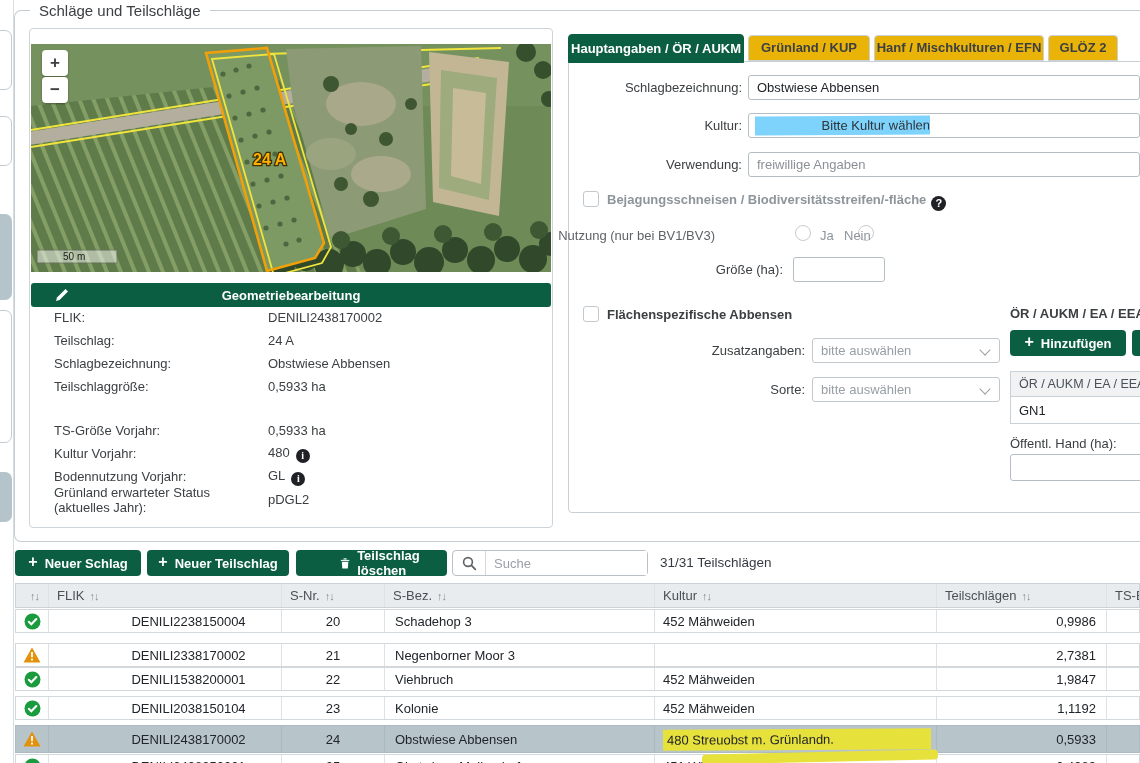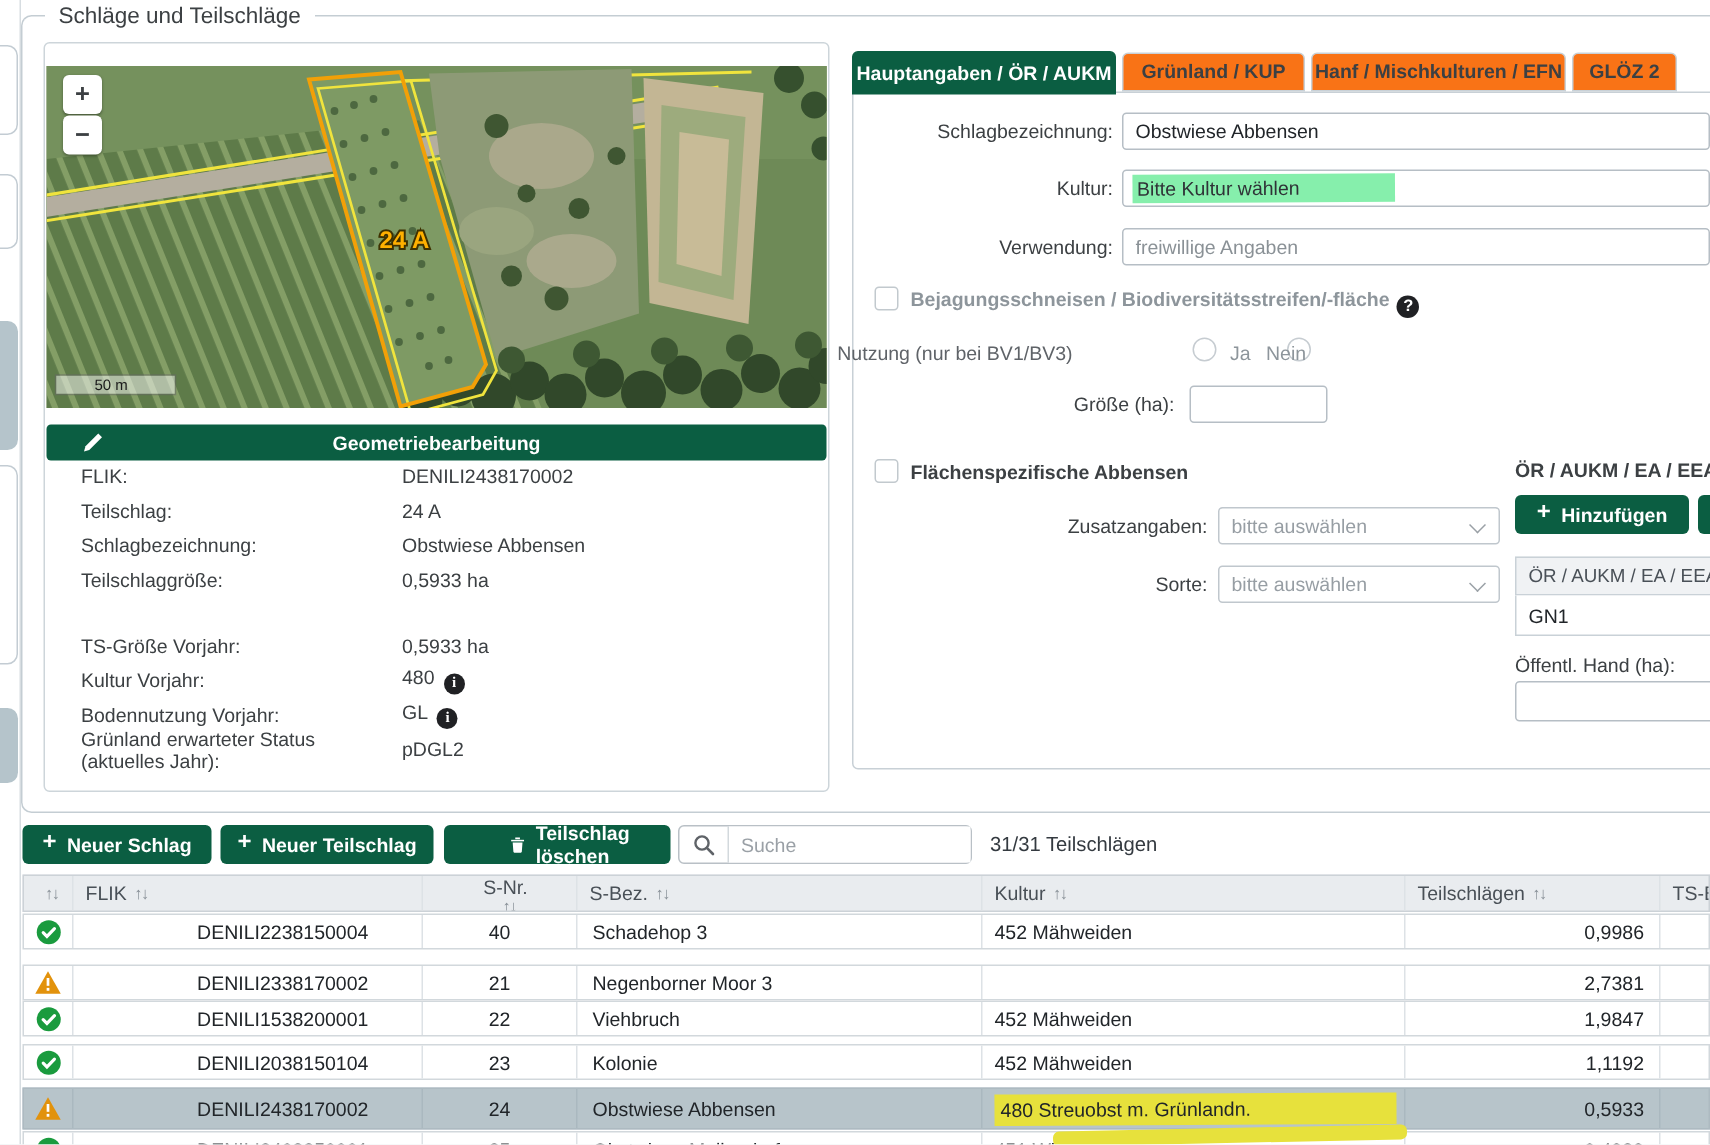--- a/index.html
+++ b/index.html
@@ -28,33 +28,33 @@
   .info{position:absolute;left:31px;top:306px;width:516px;padding-left:16px;}
   .irow{display:flex;height:23px;align-items:center;font-size:13px;color:#3c4043;}
   .irow .il{width:214px;padding-left:7px;}
   .irow .iv{flex:1;}
   .spacer{height:21px;}
   .ii{display:inline-block;width:14px;height:14px;border-radius:50%;background:#202124;color:#fff;
       font-size:10px;font-weight:bold;text-align:center;line-height:14px;margin-left:6px;vertical-align:-2px;
       font-family:"Liberation Serif",serif;}
   
   .tab{position:absolute;height:26px;top:35px;box-sizing:border-box;border:1px solid #c9d1d7;
-      background:#f97316;border-radius:4px 4px 0 0;text-align:center;font-weight:bold;font-size:13px;
+      background:#eab308;border-radius:4px 4px 0 0;text-align:center;font-weight:bold;font-size:13px;
       color:#3c4043;line-height:24px;white-space:nowrap;overflow:hidden;cursor:pointer;}
   .tab.active{background:#0b5e42;border-color:#0b5e42;color:#fff;top:34px;height:29px;line-height:27px;z-index:3;}
   .cardR{position:absolute;left:568px;top:61px;width:575px;height:452px;box-sizing:border-box;
       border:1px solid #c8d0d6;border-radius:0 0 0 4px;background:#fff;}
   .flabel{position:absolute;text-align:right;font-size:13px;color:#3c4043;white-space:nowrap;}
   .flabel.dis{color:#8d959b;}
   .tin{position:absolute;box-sizing:border-box;height:25px;border:1px solid #b6bec5;border-radius:3px;
       padding:0 8px;font:13px "Liberation Sans",sans-serif;color:#212529;background:#fff;}
   .tin::placeholder{color:#8a9196;}
   .fakein{position:absolute;box-sizing:border-box;height:25px;border:1px solid #b6bec5;border-radius:3px;
       background:#fff;display:flex;align-items:center;padding:0 6px;font-size:13px;color:#2f3337;}
-  .hl2{display:inline-block;background:#86efac;min-width:172px;padding:2px 0 2px 3px;transform:rotate(-.3deg);}
+  .hl2{display:inline-block;background:#7dd3fc;min-width:172px;padding:2px 0 2px 3px;transform:rotate(-.3deg);text-align:right;}
   .cb{position:absolute;width:16px;height:16px;box-sizing:border-box;border:1px solid #c2c9ce;
       border-radius:3px;background:#fff;}
   .rad{position:absolute;width:16px;height:16px;box-sizing:border-box;border:1px solid #c6ccd1;
       border-radius:50%;background:#fff;}
   .hicon{display:inline-block;width:15px;height:15px;border-radius:50%;background:#202124;color:#fff;
       font-size:11px;font-weight:bold;text-align:center;line-height:15px;margin-left:5px;vertical-align:-3px;}
   .sel{position:absolute;box-sizing:border-box;height:25px;border:1px solid #c0c7cd;border-radius:3px;
       background:#fff;color:#979ea4;font-size:13px;display:flex;align-items:center;padding:0 22px 0 8px;}
   .chev{position:absolute;right:10px;top:7px;width:7px;height:7px;border-right:1.6px solid #9aa0a6;
       border-bottom:1.6px solid #9aa0a6;transform:rotate(45deg);}
@@ -77,21 +77,21 @@
   .thead{position:absolute;left:15px;top:583px;width:1125px;height:25px;box-sizing:border-box;
       background:#e9ecef;border:1px solid #ccd2d7;display:flex;font-size:13px;color:#495057;}
   .trow{position:absolute;left:15px;width:1125px;height:24px;box-sizing:border-box;background:#fff;
       border:1px solid #d2d8dc;display:flex;font-size:13px;color:#212529;cursor:pointer;}
   .trow.sel-row{background:#b7c4ca;border-color:#adbac1;height:28px;z-index:2;}
   .cell{box-sizing:border-box;display:flex;align-items:center;overflow:hidden;white-space:nowrap;}
   .cell+.cell{border-left:1px solid #dde2e6;}
   .sel-row .cell+.cell{border-left-color:#aab8bf;}
   .c0{width:32px;justify-content:center;}
   .c1{width:233px;justify-content:center;padding-left:47px;}
-  .c2{width:103px;justify-content:center;flex-direction:column;}
+  .c2{width:103px;justify-content:center;}
   .c3{width:270px;padding-left:10px;}
   .c4{width:282px;padding-left:8px;position:relative;overflow:visible;}
   .c5{width:170px;justify-content:flex-end;padding-right:10px;}
   .c6{flex:1;}
   .thead .cell{justify-content:flex-start;padding-left:8px;}
   .thead .c0{justify-content:center;padding-left:0;}
   .arrows{color:#878f96;font-size:11px;letter-spacing:-1px;margin-left:5px;}
   .mark{display:inline-block;background:#e7e13c;width:264px;padding:3px 0 3px 4px;transform:rotate(-.3deg);}
   .sel-row .c4::after{content:"";position:absolute;left:47px;bottom:-10px;width:236px;height:10px;
       background:#e7e13c;transform:rotate(-1.2deg);border-radius:4px;}
@@ -373,21 +373,21 @@
   </div>
 
   <div class="trow" style="top:609px;">
     <div class="cell c0">
         <svg width="17" height="17" viewBox="0 0 17 17">
           <circle cx="8.5" cy="8.5" r="8" fill="#1a9b3e"></circle>
           <path d="M4.8 8.8l2.5 2.5 5-5.2" stroke="#fff" stroke-width="2.1" fill="none" stroke-linecap="round"></path>
         </svg>
       </div>
     <div class="cell c1">DENILI2238150004</div>
-    <div class="cell c2">40</div>
+    <div class="cell c2">20</div>
     <div class="cell c3">Schadehop 3</div>
     <div class="cell c4">452 Mähweiden</div>
     <div class="cell c5">0,9986</div>
     <div class="cell c6"></div>
   </div>
   <div class="trow" style="top:604px;margin-top:39px;">
     <div class="cell c0">
         <svg width="18" height="16" viewBox="0 0 18 16">
           <path d="M9 .5 L17.5 15.5 H.5 Z" fill="#e2920c"></path>
           <rect x="8.1" y="5" width="1.8" height="5.2" fill="#fff"></rect>

